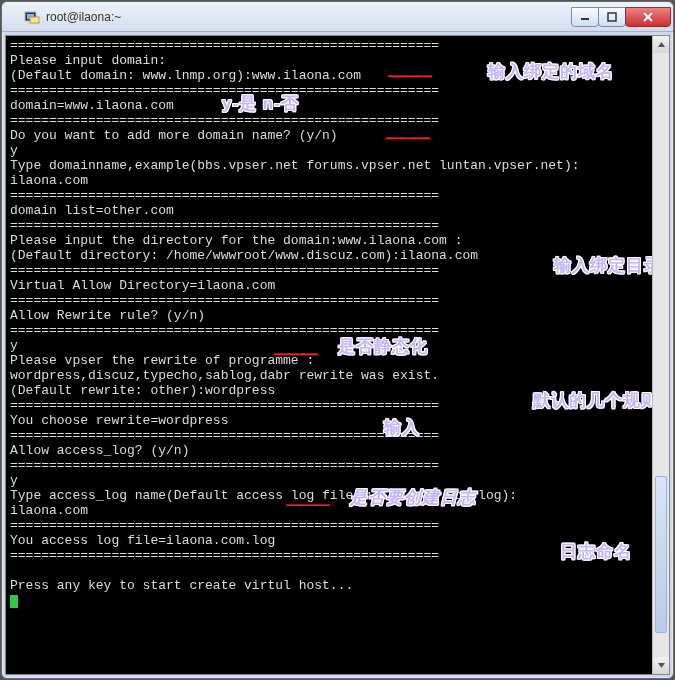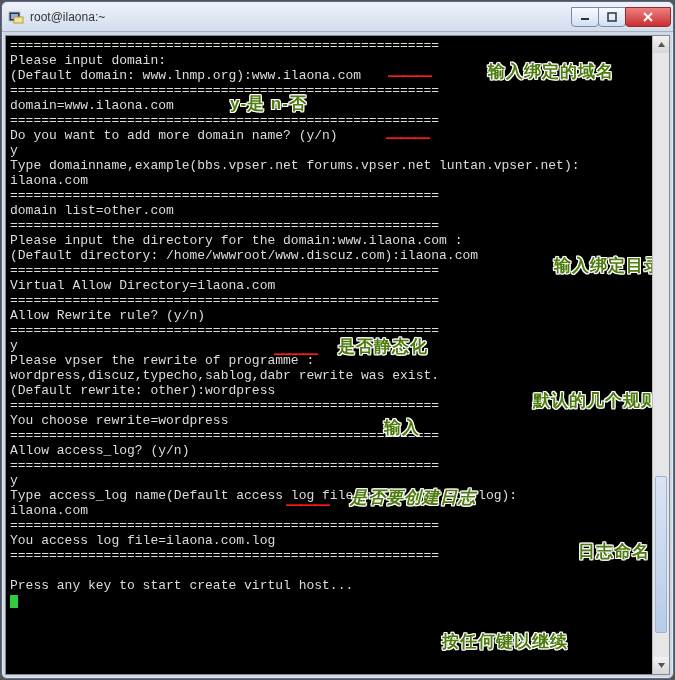--- a/index.html
+++ b/index.html
@@ -11,21 +11,21 @@
   .window {
     width: 673px; height: 678px; margin: 1px;
     background: #cfd8e8;
     border: 1px solid #5a6a8a; border-radius: 6px;
     box-shadow: 0 0 0 1px rgba(255,255,255,.4) inset;
     display: flex; flex-direction: column;
   }
   .titlebar {
     height: 30px; display: flex; align-items: center;
     background: linear-gradient(#eef3fb, #d3dded);
-    border-bottom: 1px solid #a7b0c0; padding: 0 2px 0 6px;
+    border-bottom: 1px solid #a7b0c0; padding: 0 2px 0 22px;
     border-radius: 6px 6px 0 0;
   }
   .app-icon { width: 16px; height: 16px; margin-right: 6px; }
   .title { font-size: 12px; color: #333; flex: 1; }
   .win-btns { display: flex; gap: 0; }
   .wbtn {
     height: 20px; display: flex; align-items: center; justify-content: center;
     border: 1px solid #7f8aa0; border-radius: 0 0 4px 4px; margin-left: -1px;
     background: linear-gradient(#f7fbff, #cfe0f5); font-size: 11px; color: #333;
   }
@@ -54,21 +54,21 @@
     background: linear-gradient(#d9e4f5, #b8cce8); border: 1px solid #9db3d6; border-radius: 2px; }
   .term {
     position: absolute; left: 4px; right: 20px; top: 2px;
     white-space: pre; color: #dcdcdc;
   }
   .cursor {
     display: inline-block; width: 8px; height: 13px;
     background: #2ecc40; vertical-align: text-bottom;
   }
   .ann {
-    position: absolute; color: #4d7c0f;
+    position: absolute; color: #c4b5fd;
     font-family: "Microsoft YaHei", "SimHei", sans-serif;
     font-weight: 900; font-size: 17px;
     text-shadow:
       -1px -1px 0 #fff, 1px -1px 0 #fff, -1px 1px 0 #fff, 1px 1px 0 #fff,
       0 -1px 0 #fff, 0 1px 0 #fff, -1px 0 0 #fff, 1px 0 0 #fff;
     letter-spacing: 1px; white-space: nowrap;
   }
   .mark {
     position: absolute; color: #ff1a1a; font-weight: 900;
     font-family: Arial, sans-serif; letter-spacing: -2px;
@@ -143,39 +143,38 @@
 <span>=======================================================</span>
 <span>You access log file=ilaona.com.log</span>
 <span>=======================================================</span>
 
 <span>Press any key to start create virtul host...</span>
 <span class="cursor"></span></div>
 
     <span class="mark" style="left:382px; top:32px; font-size:16px;">———</span>
     <span class="ann" style="left:482px; top:28px;">输入绑定的域名</span>
 
-    <span class="ann" style="left:224px; top:60px;">y-是 n-否</span>
+    <span class="ann" style="left:216px; top:60px;">y-是 n-否</span>
 
     <span class="mark" style="left:380px; top:94px; font-size:16px;">———</span>
 
 
     <span class="ann" style="left:548px; top:222px;">输入绑定目录</span>
 
     <span class="mark" style="left:268px; top:310px; font-size:16px;">———</span>
     <span class="ann" style="left:332px; top:303px;">是否静态化</span>
 
     <span class="ann" style="left:492px; top:357px;padding-left:35px;">默认的几个规则</span>
     <span class="ann" style="left:378px; top:384px;">输入</span>
 
     <span class="mark" style="left:280px; top:461px; font-size:16px;">———</span>
     <span class="ann" style="left:344px; top:454px;font-style:italic;">是否要创建日志</span>
 
-    <span class="ann" style="left:554px; top:508px;margin-left:18px;">日志命名</span>
+    <span class="ann" style="left:554px; top:508px;">日志命名</span>
 
-    <span class="ann" style="left:436px; top:598px;">按任何键以继续</span>
 
     <div class="scrollbar">
       <div class="sb-btn">
         <svg width="9" height="9">
             <polygon points="4.5,2 8,7 1,7" fill="#555"></polygon>
           </svg>
       </div>
       <div class="sb-track">
         <div class="sb-thumb"></div>
       </div>

